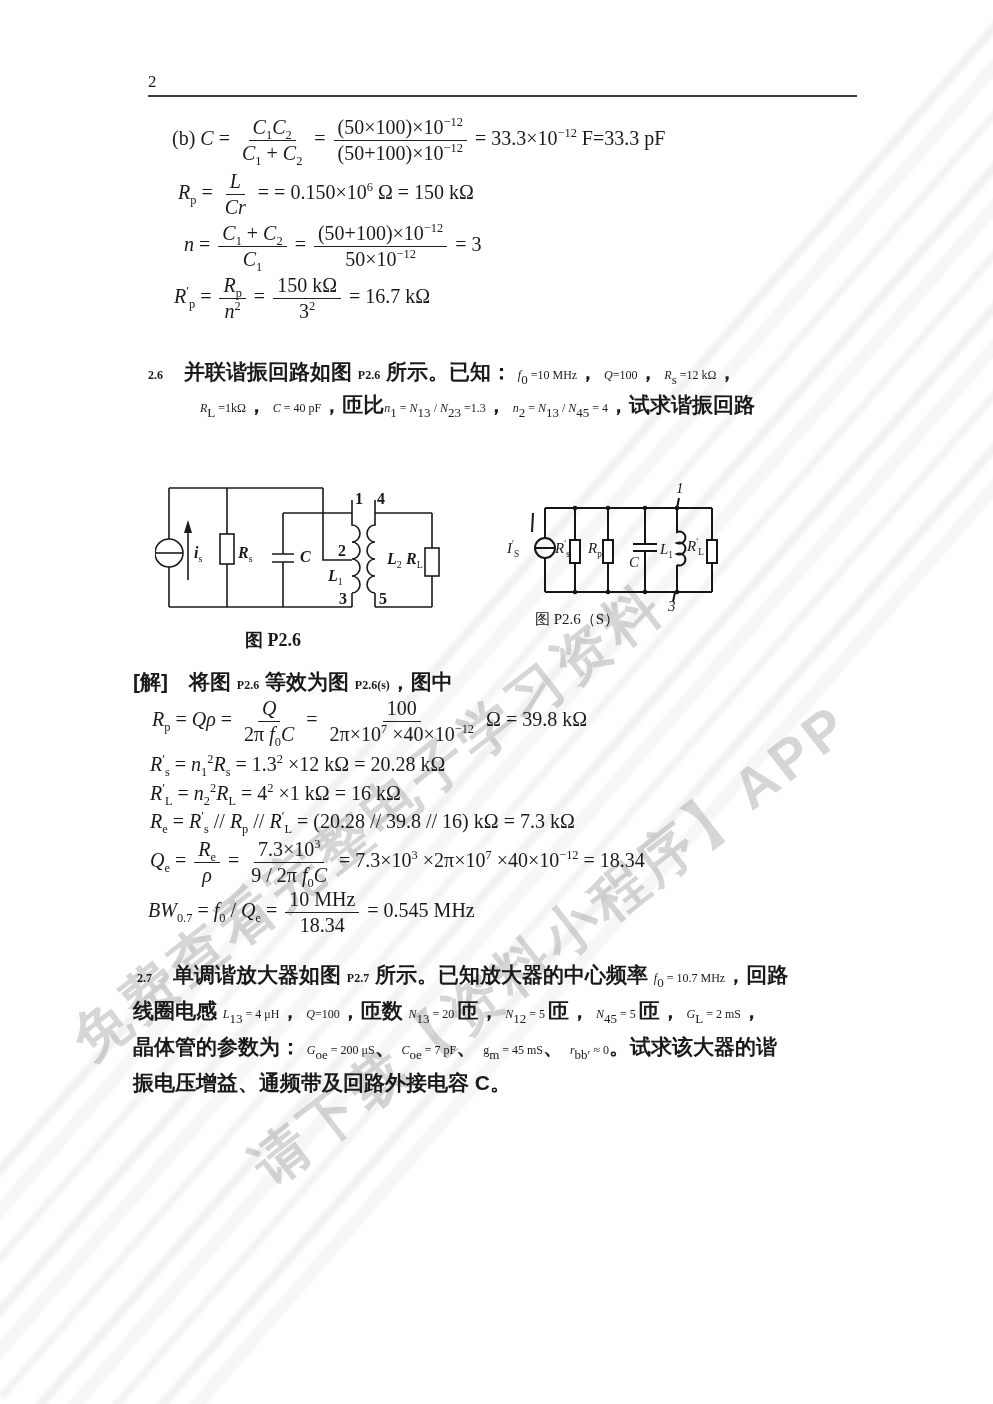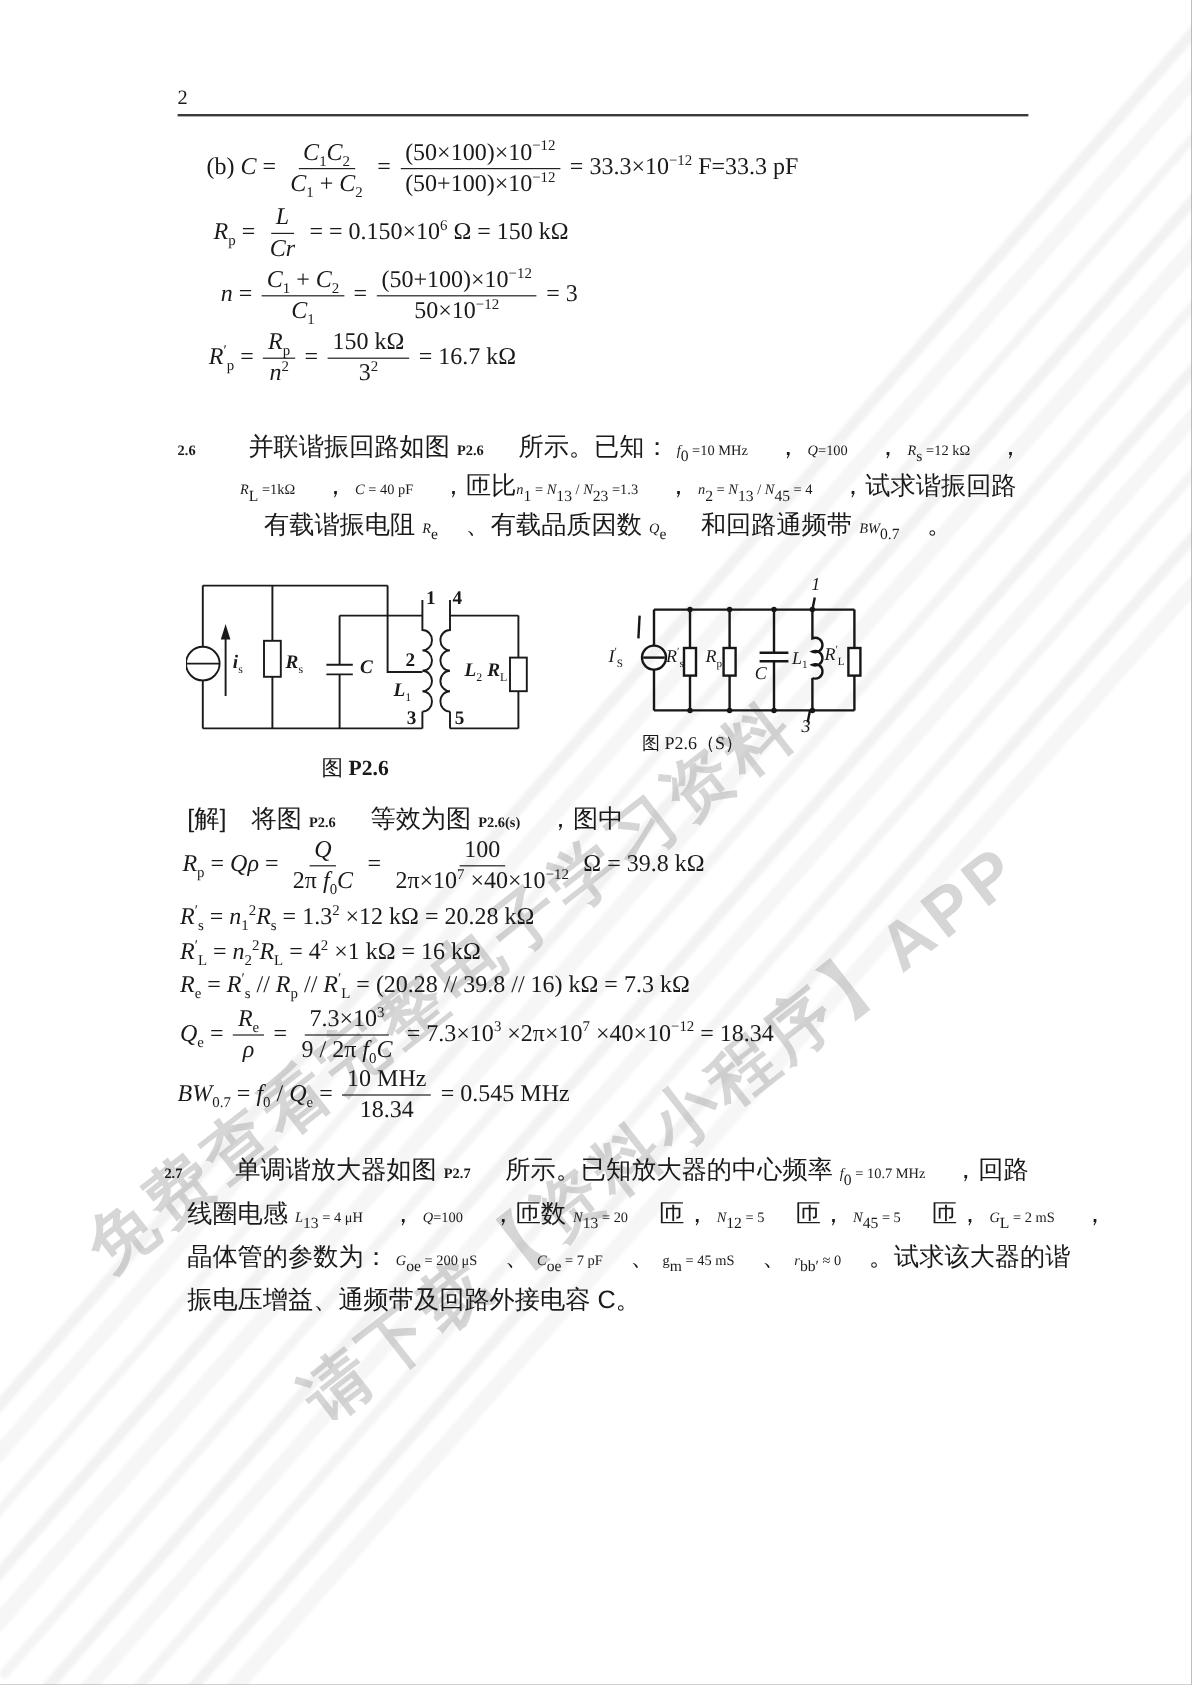--- a/index.html
+++ b/index.html
@@ -25,21 +25,21 @@
   .frow{position:absolute;z-index:1;white-space:nowrap;font-size:20px;line-height:1.25;}
   .frac{display:inline-flex;flex-direction:column;align-items:center;vertical-align:middle;
         margin:0 3px;line-height:1.15;text-align:right;}
   .fnum{border-bottom:1.4px solid #222;padding:0 4px 1px 4px;display:block;}
   .fden{padding:1px 4px 0 4px;display:block;}
   sub,sup{font-size:62%;line-height:0;}
   .tk-t{font-family:"Liberation Serif",serif;}
   .tk-i{font-family:"Liberation Serif",serif;font-style:italic;}
   .tk-b{font-family:"Liberation Serif",serif;font-weight:700;}
   .tk-bi{font-family:"Liberation Serif",serif;font-weight:700;font-style:italic;}
-  .tk-cn{font-family:"Liberation Sans",sans-serif;font-weight:400;margin-left:23px;}
+  .tk-cn{font-family:"Liberation Sans",sans-serif;font-weight:700;}
   .tk-cnr{font-family:"Liberation Serif",serif;font-weight:400;}
   
   .ptext{position:absolute;z-index:1;white-space:nowrap;font-size:21px;line-height:32px;}
   .ptext .tk-t,.ptext .tk-i,.ptext .tk-b{font-size:12px;}
   
   .fig{position:absolute;z-index:1;}
   .fig svg{position:absolute;left:0;top:0;}
   .flabel{position:absolute;font-size:16px;white-space:nowrap;z-index:2;}
   .fcap{position:absolute;font-size:18px;text-align:left;z-index:2;}
   #fig2 .flabel{font-size:15px;}
@@ -77,21 +77,20 @@
   <div class="frow" style="left:174px;top:274px;"><span class="tk-i">R</span><sup class="tk-sup">′</sup><sub class="tk-sub">p</sub><span class="tk-t"> = </span><span class="frac">
         <span class="fnum"><span class="tk-i">R</span><sub class="tk-sub">p</sub></span>
         <span class="fden"><span class="tk-i">n</span><sup class="tk-sup">2</sup></span>
       </span><span class="tk-t"> = </span><span class="frac">
         <span class="fnum"><span class="tk-t">150 kΩ</span></span>
         <span class="fden"><span class="tk-t">3</span><sup class="tk-sup">2</sup></span>
       </span><span class="tk-t"> = 16.7 kΩ</span></div>
 
   <div class="ptext" style="left:148px;top:356px;"><span class="tk-b">2.6</span><span class="tk-cn">　并联谐振回路如图 </span><span class="tk-b">P2.6</span><span class="tk-cn"> 所示。已知： </span><span class="tk-i">f</span><sub class="tk-sub">0</sub><span class="tk-t"> =10 MHz</span><span class="tk-cn">， </span><span class="tk-i">Q</span><span class="tk-t">=100</span><span class="tk-cn">， </span><span class="tk-i">R</span><sub class="tk-sub">s</sub><span class="tk-t"> =12 kΩ</span><span class="tk-cn">，</span></div>
   <div class="ptext" style="left:200px;top:389px;"><span class="tk-i">R</span><sub class="tk-sub">L</sub><span class="tk-t"> =1kΩ</span><span class="tk-cn">， </span><span class="tk-i">C</span><span class="tk-t"> = 40 pF</span><span class="tk-cn">，匝比</span><span class="tk-i">n</span><sub class="tk-sub">1</sub><span class="tk-t"> = </span><span class="tk-i">N</span><sub class="tk-sub">13</sub><span class="tk-t"> / </span><span class="tk-i">N</span><sub class="tk-sub">23</sub><span class="tk-t"> =1.3</span><span class="tk-cn">， </span><span class="tk-i">n</span><sub class="tk-sub">2</sub><span class="tk-t"> = </span><span class="tk-i">N</span><sub class="tk-sub">13</sub><span class="tk-t"> / </span><span class="tk-i">N</span><sub class="tk-sub">45</sub><span class="tk-t"> = 4</span><span class="tk-cn">，试求谐振回路</span></div>
-  <div class="ptext" style="left:197px;top:421px;"><span class="tk-cn">有载谐振电阻 </span><span class="tk-i">R</span><sub class="tk-sub">e</sub><span class="tk-cn">、有载品质因数 </span><span class="tk-i">Q</span><sub class="tk-sub">e</sub><span class="tk-cn"> 和回路通频带 </span><span class="tk-i">BW</span><sub class="tk-sub">0.7</sub><span class="tk-cn">。</span></div>
 
   <div class="fig" id="fig1" style="left:155px;top:470px;width:310px;height:190px;">
     <svg width="300" height="150" viewBox="0 0 300 150">
       <g stroke="#1a1a1a" stroke-width="1.6" fill="none">
         <path d="M14,18 H168"></path>
         <path d="M168,18 V90 H197"></path>
         <path d="M14,18 V69 M14,97 V137"></path>
         <circle cx="14" cy="83" r="14"></circle>
         <path d="M0,83 H28"></path>
         <path d="M33,110 V58"></path>

